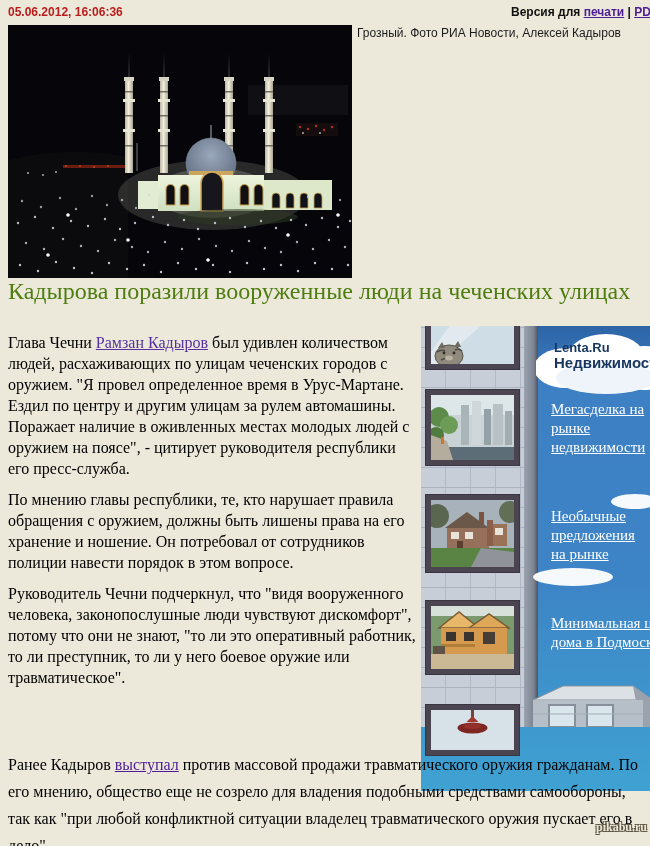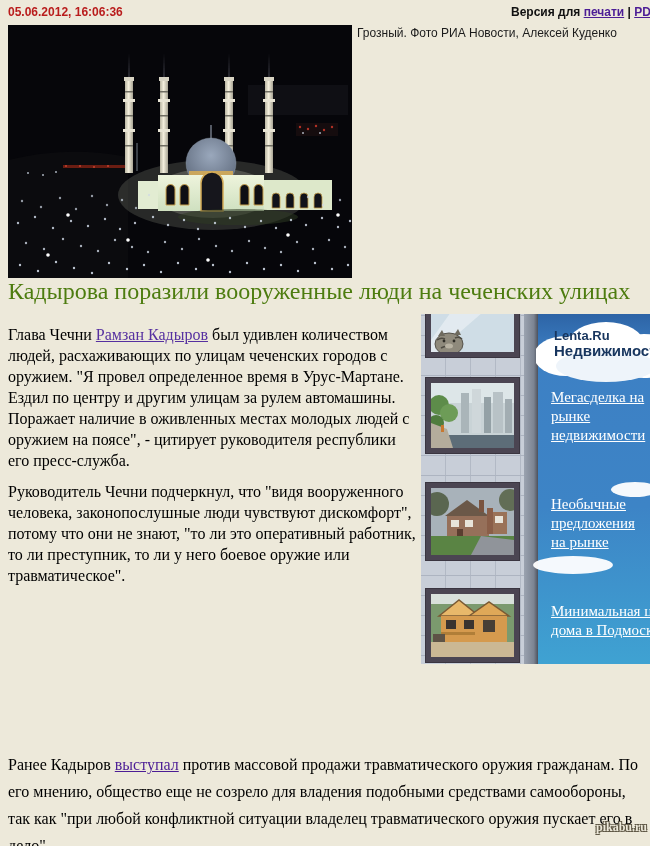--- a/index.html
+++ b/index.html
@@ -35,28 +35,28 @@
   }
   
   .headline{
     position:absolute;left:8px;top:276px;width:636px;
     font-size:24px;font-weight:normal;line-height:30px;color:#4d7c0f;margin:0;
   }
   .article-left{
     position:absolute;left:8px;top:324px;width:408px;
     font-size:16px;line-height:21px;
   }
-  .article-left p{margin:0 0 10px 0;}
+  .article-left p{margin:8px 0 10px 0;}
   .p-last{
     position:absolute;left:8px;top:751px;width:636px;
     font-size:16px;line-height:27px;margin:0;
   }
   
   .banner{
-    position:absolute;left:421px;top:314px;width:229px;height:350px;
+    position:absolute;left:421px;top:326px;width:229px;height:465px;
     overflow:hidden;cursor:pointer;
     background:linear-gradient(180deg,#2d64a6 0%,#3d80c4 12%,#3d84c6 55%,#3fa2d2 100%);
   }
   .facade{
     position:absolute;left:0;top:0;width:103px;height:401px;
     background-color:#c8ced8;
     background-image:
       repeating-linear-gradient(0deg,rgba(0,0,0,0) 0 19px,#adb4c1 19px 20px),
       repeating-linear-gradient(90deg,rgba(0,0,0,0) 0 24px,#b2b9c5 24px 25px);
   }
@@ -300,26 +300,27 @@
     <g fill="#ffffff">
         <circle cx="60" cy="190" r="1.8"></circle>
         <circle cx="120" cy="215" r="1.8"></circle>
         <circle cx="200" cy="235" r="1.8"></circle>
         <circle cx="280" cy="210" r="1.8"></circle>
         <circle cx="330" cy="190" r="1.8"></circle>
         <circle cx="40" cy="230" r="1.8"></circle>
       </g>
   </svg>
 </div>
-<div class="caption">Грозный. Фото РИА Новости, Алексей Куденко</div>
+<div class="caption">Грозный. Фото РИА Новости, Алексей Кадыров</div>
 
 <h1 class="headline">Кадырова поразили вооруженные люди на чеченских улицах</h1>
 
 <div class="article-left">
   <p><span>Глава Чечни </span><a class="lnk-visited">Рамзан Кадыров</a><span> был удивлен количеством людей, расхаживающих по улицам чеченских городов с оружием. "Я провел определенное время в Урус-Мартане. Ездил по центру и другим улицам за рулем автомашины. Поражает наличие в оживленных местах молодых людей с оружием на поясе", - цитирует руководителя республики его пресс-служба.</span></p>
+  <p>По мнению главы республики, те, кто нарушает правила обращения с оружием, должны быть лишены права на его хранение и ношение. Он потребовал от сотрудников полиции навести порядок в этом вопросе.</p>
   <p>Руководитель Чечни подчеркнул, что "видя вооруженного человека, законопослушные люди чувствуют дискомфорт", потому что они не знают, "то ли это оперативный работник, то ли преступник, то ли у него боевое оружие или травматическое".</p>
 </div>
 
 <div class="banner">
   <div class="facade"></div>
   <div class="facade-side"></div>
 
   <div class="win" style="top:-7px;height:40px;">
     <svg viewBox="0 0 83 40" preserveAspectRatio="none">
       <rect width="83" height="40" fill="#cfdde6"></rect>

